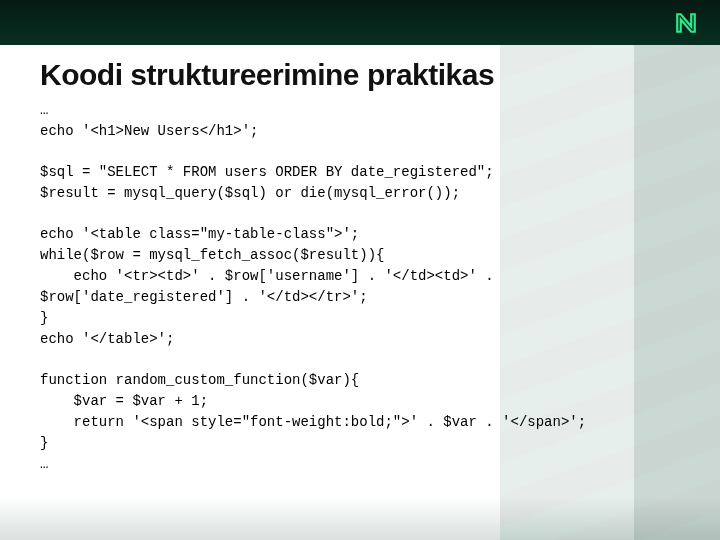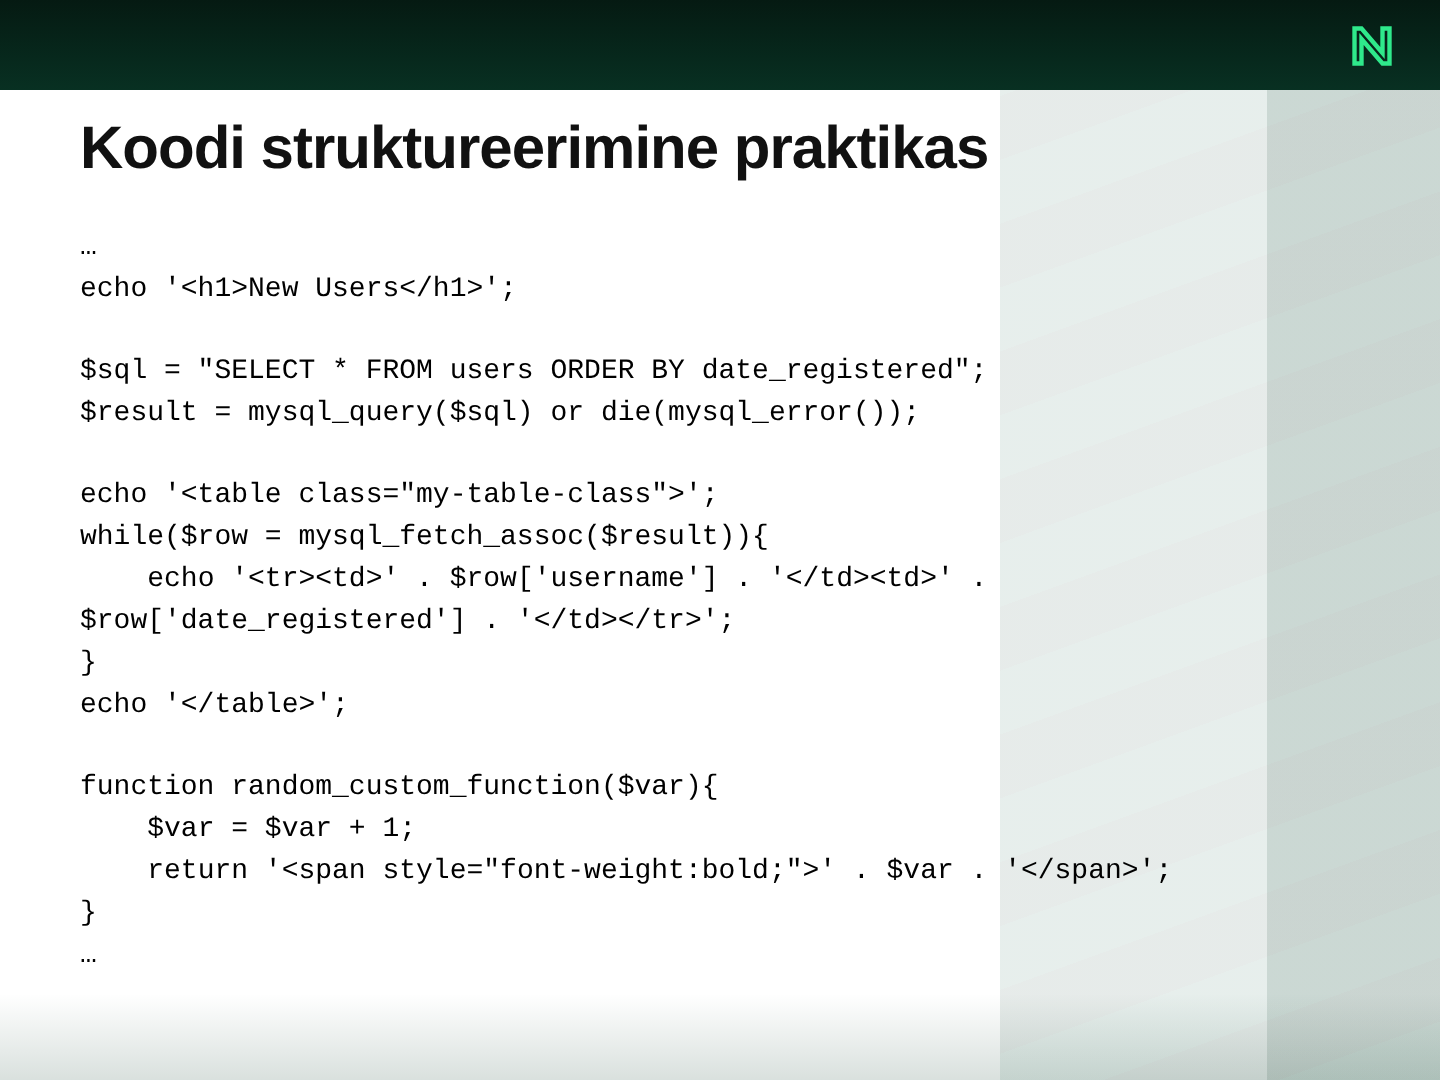--- a/index.html
+++ b/index.html
@@ -50,21 +50,21 @@
     .content {
       position: absolute;
       top: 58px;
       left: 40px;
       right: 40px;
     }
     .title {
       font-size: 30px;
       font-weight: bold;
       color: #111;
-      margin-bottom: 22px;
+      margin-bottom: 8px;
       letter-spacing: -0.5px;
     }
     .code {
       font-family: "Courier New", Courier, monospace;
       font-size: 14px;
       line-height: 1.5;
       color: #000;
       white-space: pre-wrap;
       word-wrap: break-word;
     }

